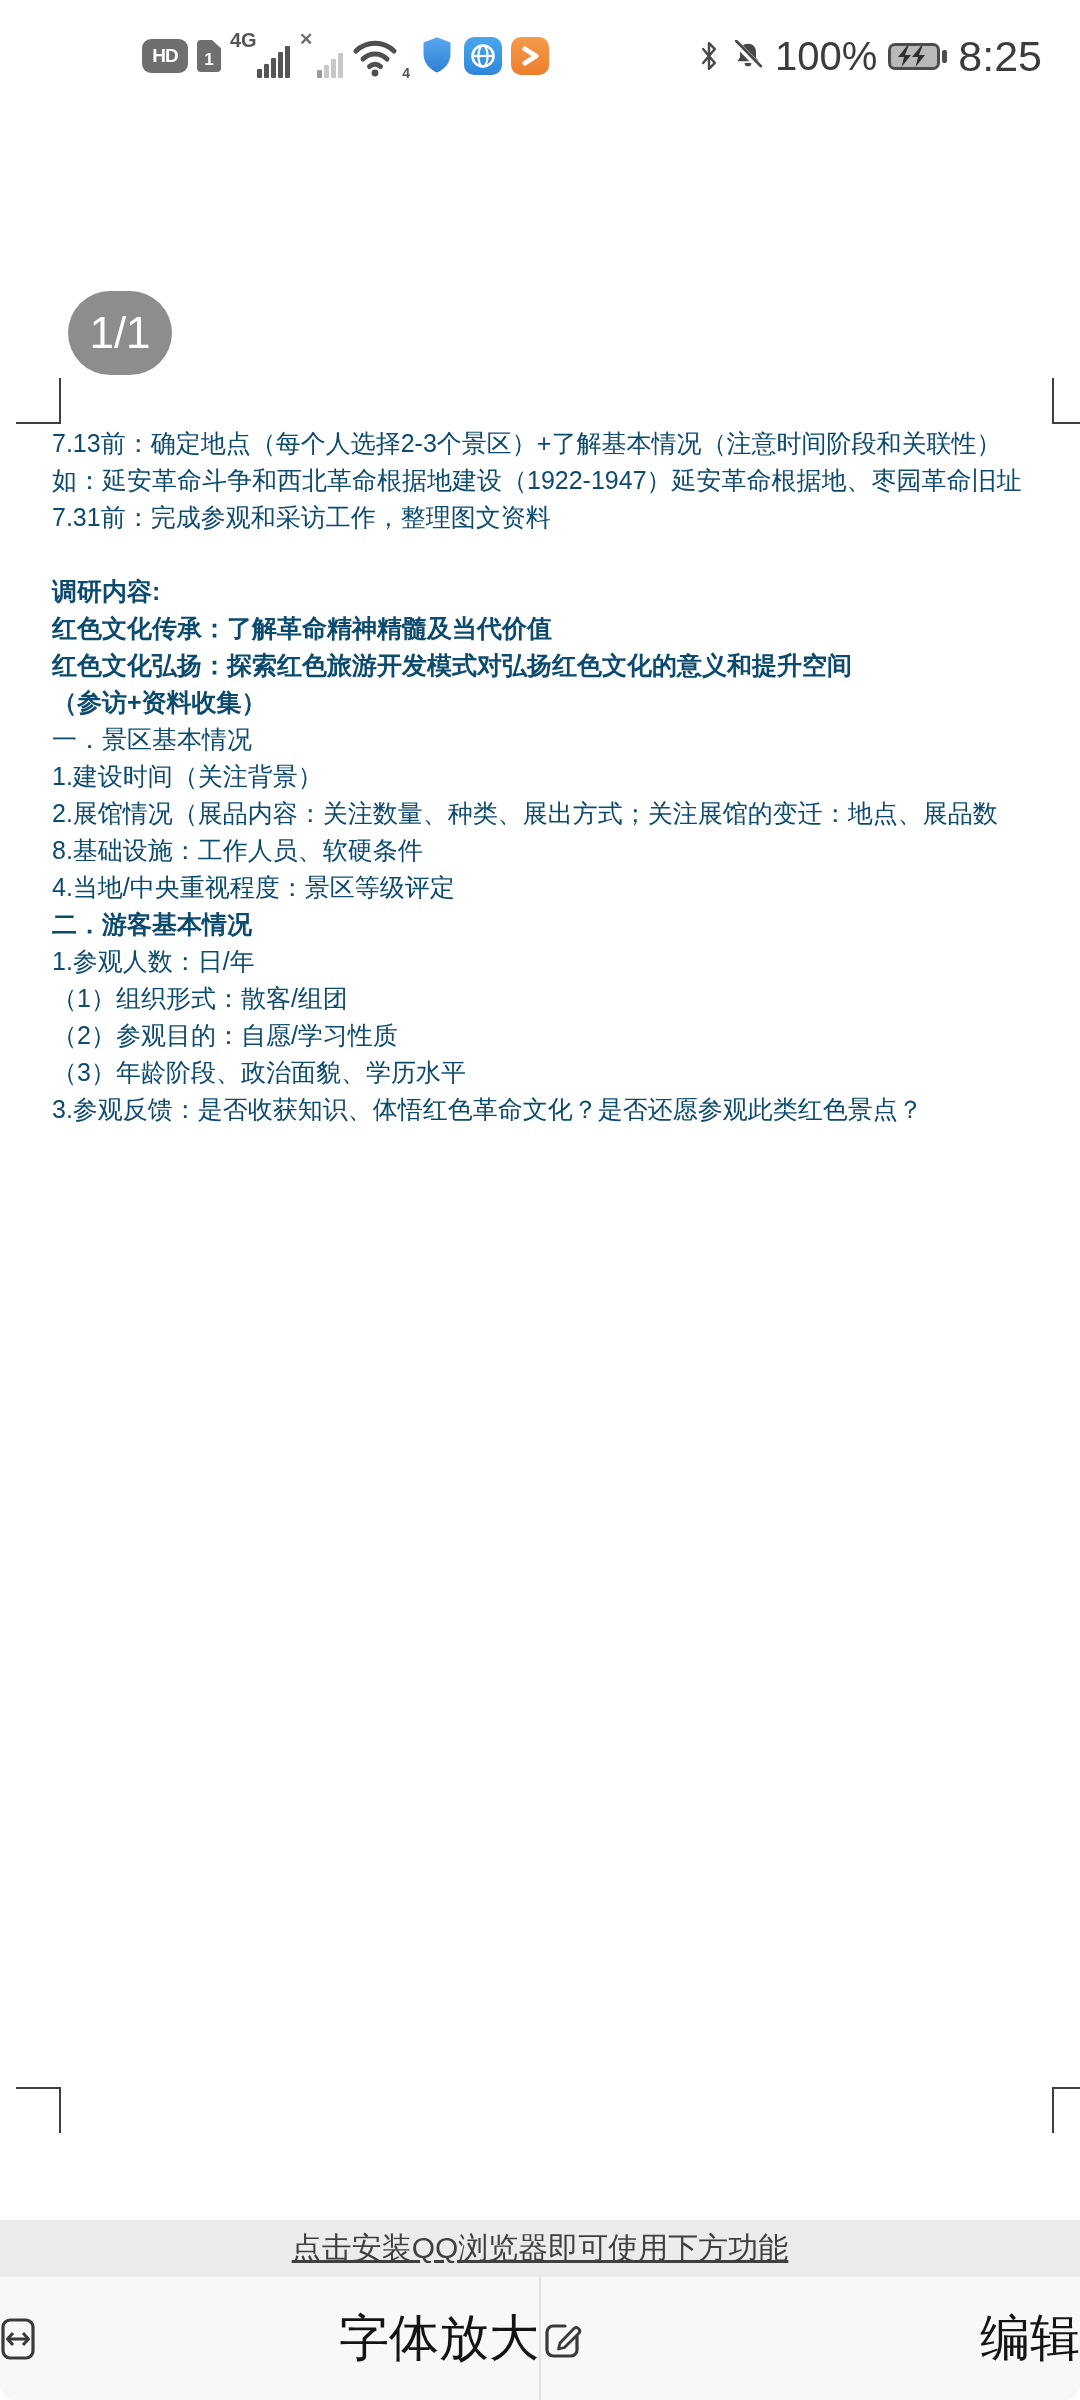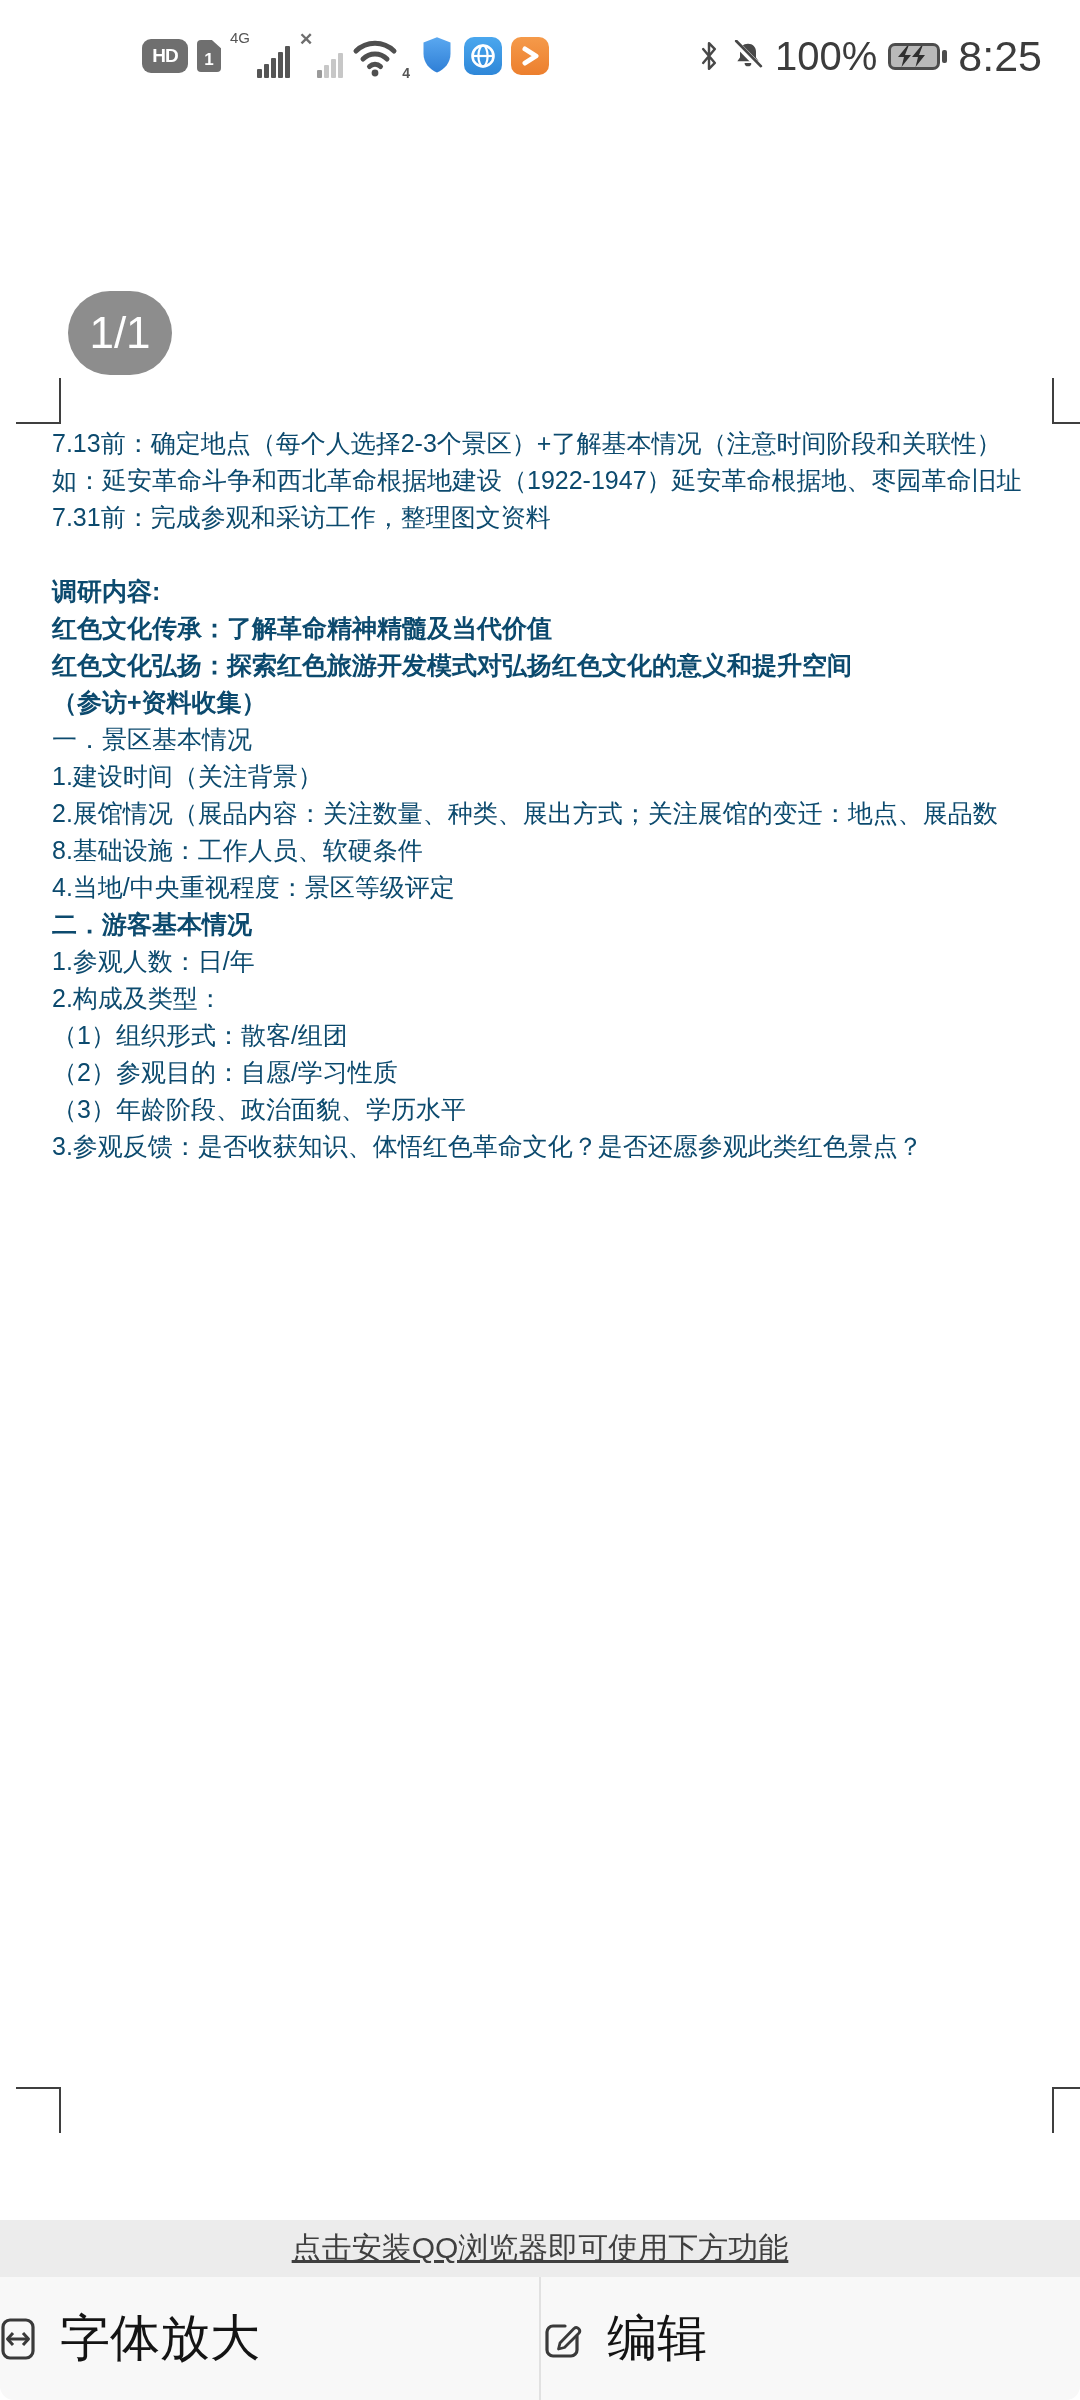--- a/index.html
+++ b/index.html
@@ -9,21 +9,21 @@
   
   .status-bar{position:absolute;top:0;left:0;width:1080px;height:96px;background:#fff;}
   .sb-left{position:absolute;left:142px;top:30px;height:52px;display:flex;align-items:center;gap:9px;}
   .sb-right{position:absolute;right:38px;top:30px;height:52px;display:flex;align-items:center;gap:11px;}
   .hd-badge{width:46px;height:34px;border-radius:9px;background:#6f6f6f;color:#fff;
             font-size:19px;font-weight:700;display:flex;align-items:center;justify-content:center;letter-spacing:-1px;}
   .sim-badge{width:24px;height:32px;background:#6f6f6f;color:#fff;font-size:17px;font-weight:700;
              display:flex;align-items:flex-end;justify-content:center;padding-bottom:2px;box-sizing:border-box;
              border-radius:4px;clip-path:polygon(0 0,62% 0,100% 26%,100% 100%,0 100%);}
   .sig{position:relative;width:60px;height:50px;}
-  .sig .net{position:absolute;top:-2px;left:0;font-size:15px;font-weight:400;color:#555;}
+  .sig .net{position:absolute;top:-2px;left:0;font-size:20px;font-weight:700;color:#555;}
   .sig .bars,.sig2 .bars{position:absolute;bottom:3px;right:0;display:flex;align-items:flex-end;gap:2px;}
   .sig .bars i{display:block;width:5px;background:#555;border-radius:1px;}
   .sig2{position:relative;width:44px;height:50px;}
   .sig2 .x{position:absolute;top:-2px;left:0;font-size:17px;font-weight:700;color:#6e6e6e;}
   .sig2 .bars i{display:block;width:5px;background:#c7c7c7;border-radius:1px;}
   .sig2 .bars i:first-child{background:#9a9a9a;}
   .wifi{position:relative;width:58px;height:50px;}
   .wifi svg{position:absolute;left:0;bottom:4px;}
   .wifi .wnum{position:absolute;right:0;bottom:0;font-size:14px;font-weight:700;color:#555;}
   .appicon{width:38px;height:38px;border-radius:10px;display:flex;align-items:center;justify-content:center;}
@@ -55,21 +55,21 @@
   .corner.bl{left:0;top:1836px;width:45px;height:46px;border-right:2px solid #3f3f3f;border-top:2px solid #3f3f3f;}
   .corner.br{left:1036px;top:1836px;width:44px;height:46px;border-left:2px solid #3f3f3f;border-top:2px solid #3f3f3f;}
   .doc-text{position:absolute;left:36px;top:174px;width:1008px;}
   .doc-line{height:37px;line-height:37px;font-size:25px;color:#0c4a6e;white-space:nowrap;}
   .doc-line.bold{font-weight:700;}
 
   
   .install-banner{position:absolute;top:2220px;left:0;width:1080px;height:57px;background:#ececec;
                   display:flex;align-items:center;justify-content:center;font-size:30px;color:#3f3f3f;text-decoration:underline;}
   .toolbar{position:absolute;top:2277px;left:0;width:1080px;height:123px;background:#f8f8f8;display:flex;}
-  .tb-btn{flex:1;display:flex;align-items:center;justify-content:flex-start;gap:24px;background:none;border:none;padding:0;cursor:pointer;}
+  .tb-btn{flex:1;display:flex;align-items:center;justify-content:space-between;gap:24px;background:none;border:none;padding:0;cursor:pointer;}
   .tb-btn .lbl{font-size:50px;color:#141414;font-family:"Liberation Sans", sans-serif;}
   .tb-divider{width:2px;background:#e1e1e1;height:123px;}
 </style>
 </head>
 <body>
 
 <div class="stage">
 
   <div class="status-bar">
     <div class="sb-left">
@@ -166,21 +166,20 @@
         <div class="doc-line bold">红色文化传承：了解革命精神精髓及当代价值</div>
         <div class="doc-line bold">红色文化弘扬：探索红色旅游开发模式对弘扬红色文化的意义和提升空间</div>
         <div class="doc-line bold">（参访+资料收集）</div>
         <div class="doc-line">一．景区基本情况</div>
         <div class="doc-line">1.建设时间（关注背景）</div>
         <div class="doc-line">2.展馆情况（展品内容：关注数量、种类、展出方式；关注展馆的变迁：地点、展品数</div>
         <div class="doc-line">8.基础设施：工作人员、软硬条件</div>
         <div class="doc-line">4.当地/中央重视程度：景区等级评定</div>
         <div class="doc-line bold">二．游客基本情况</div>
         <div class="doc-line">1.参观人数：日/年</div>
-        <div class="doc-line">2.构成及类型：</div>
         <div class="doc-line">（1）组织形式：散客/组团</div>
         <div class="doc-line">（2）参观目的：自愿/学习性质</div>
         <div class="doc-line">（3）年龄阶段、政治面貌、学历水平</div>
         <div class="doc-line">3.参观反馈：是否收获知识、体悟红色革命文化？是否还愿参观此类红色景点？</div>
       </div>
   </div>
 
   <div class="install-banner">点击安装QQ浏览器即可使用下方功能</div>
 
   <div class="toolbar">

